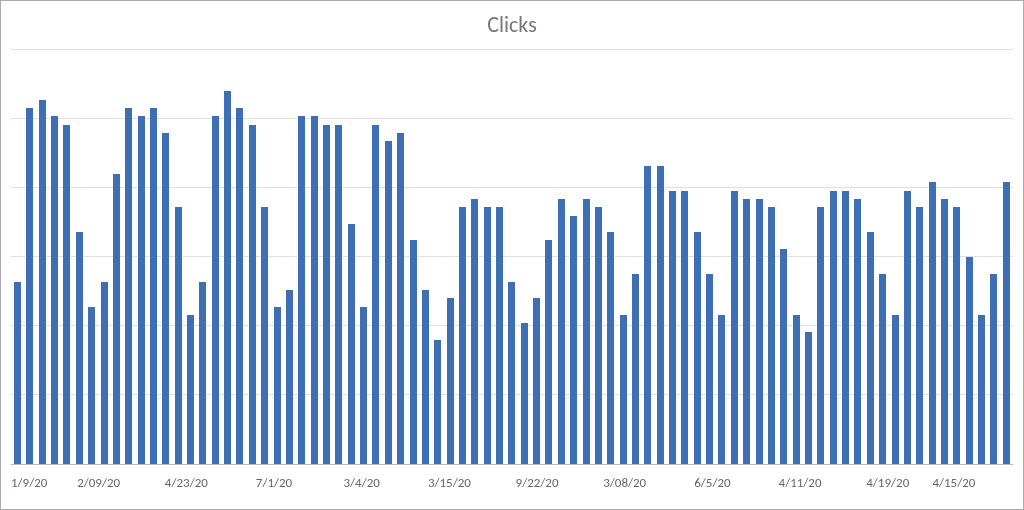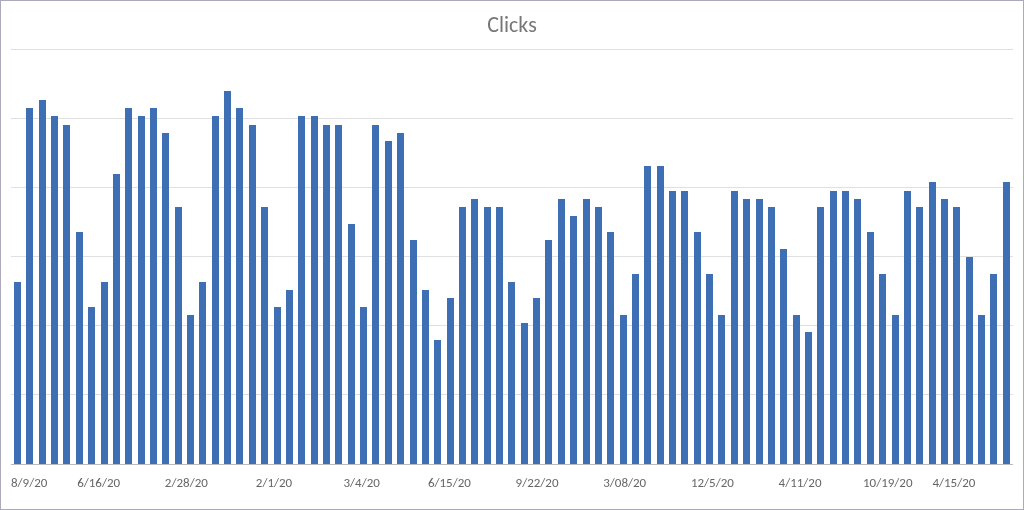--- a/index.html
+++ b/index.html
@@ -155,26 +155,26 @@
         <div class="bar" style="height: 68%;"></div>
         <div class="bar" style="height: 64%;"></div>
         <div class="bar" style="height: 62%;"></div>
         <div class="bar" style="height: 50%;"></div>
         <div class="bar" style="height: 36%;"></div>
         <div class="bar" style="height: 46%;"></div>
         <div class="bar" style="height: 68%;"></div>
       </div>
   </div>
   <div class="x-labels" id="xlabels">
-      <span class="x-label" style="left: 0%; transform: translateX(0%);">8/9/20</span>
-      <span class="x-label" style="left: 8.75%;">6/16/20</span>
-      <span class="x-label" style="left: 17.5%;">2/28/20</span>
-      <span class="x-label" style="left: 26.25%;">2/1/20</span>
+      <span class="x-label" style="left: 0%; transform: translateX(0%);">1/9/20</span>
+      <span class="x-label" style="left: 8.75%;">2/09/20</span>
+      <span class="x-label" style="left: 17.5%;">4/23/20</span>
+      <span class="x-label" style="left: 26.25%;">7/1/20</span>
       <span class="x-label" style="left: 35%;">3/4/20</span>
-      <span class="x-label" style="left: 43.75%;">6/15/20</span>
+      <span class="x-label" style="left: 43.75%;">3/15/20</span>
       <span class="x-label" style="left: 52.5%;">9/22/20</span>
       <span class="x-label" style="left: 61.25%;">3/08/20</span>
-      <span class="x-label" style="left: 70%;">12/5/20</span>
+      <span class="x-label" style="left: 70%;">6/5/20</span>
       <span class="x-label" style="left: 78.75%;">4/11/20</span>
-      <span class="x-label" style="left: 87.5%;">10/19/20</span>
+      <span class="x-label" style="left: 87.5%;">4/19/20</span>
       <span class="x-label" style="left: 96.25%; transform: translateX(-100%);">4/15/20</span>
     </div>
 </div>
 
 </body></html>

